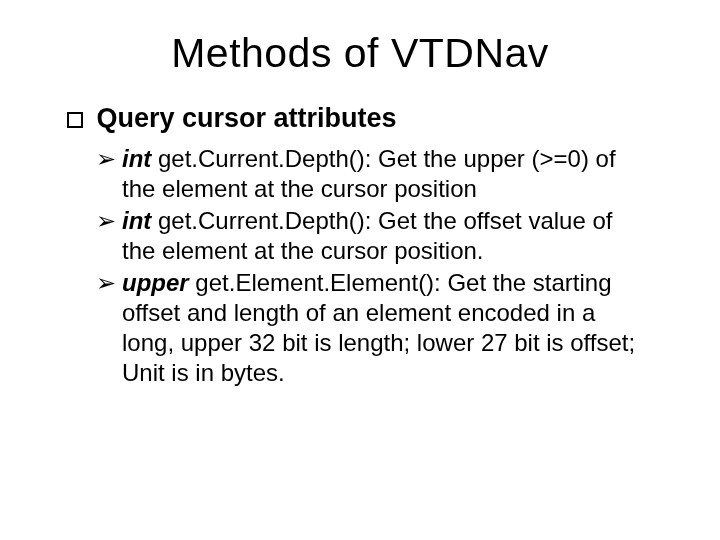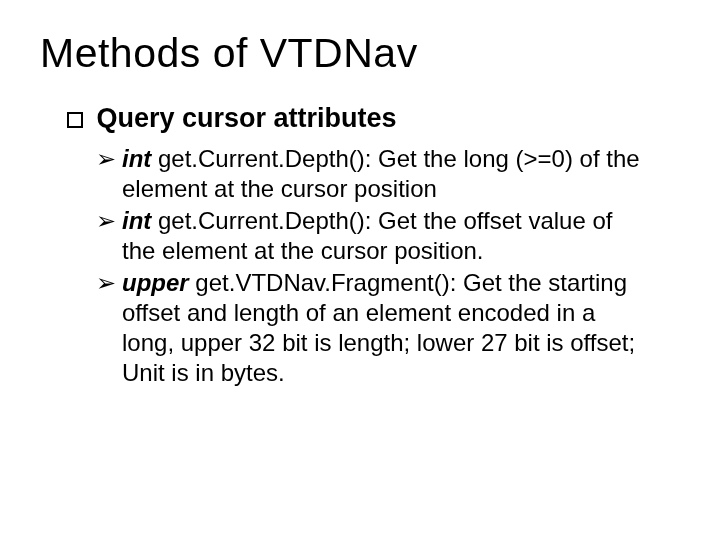--- a/index.html
+++ b/index.html
@@ -12,21 +12,21 @@
     color: #000;
   }
   .slide {
     box-sizing: border-box;
     width: 720px;
     height: 540px;
     padding: 20px 40px 20px 40px;
   }
   .title {
     font-size: 41px;
-    text-align: left;
+    text-align: center;
     margin: 10px 0 26px 0;
     font-weight: 400;
     letter-spacing: 0.5px;
   }
   .level1 {
     margin-left: 16px;
     font-size: 27px;
     font-weight: 700;
     margin-bottom: 10px;
     padding-left: 11px;
@@ -74,29 +74,29 @@
 
   <div class="level1 sq-bullet">
     <span>Query cursor attributes</span>
   </div>
 
   <div class="level2">
 
     <div class="item">
       <span class="arrow">➢</span>
       <span class="ret">int</span>
-      <span> </span><span class="method">get.Current.Depth():</span><span> Get the long </span><span>(&gt;=0) of the element at the cursor position</span>
+      <span> </span><span class="method">get.Current.Depth():</span><span> Get the upper </span><span>(&gt;=0) of the element at the cursor position</span>
     </div>
 
     <div class="item">
       <span class="arrow">➢</span>
       <span class="ret">int</span>
       <span> </span><span class="method">get.Current.Depth():</span><span> Get the offset value </span><span>of the element at the cursor position.</span>
     </div>
 
     <div class="item">
       <span class="arrow">➢</span>
       <span class="ret">upper</span>
-      <span> </span><span class="method">get.VTDNav.Fragment():</span><span> Get the </span><span>starting offset and length of an element encoded in a long, upper 32 bit is length; lower 27 bit is offset; Unit is in bytes.</span>
+      <span> </span><span class="method">get.Element.Element():</span><span> Get the </span><span>starting offset and length of an element encoded in a long, upper 32 bit is length; lower 27 bit is offset; Unit is in bytes.</span>
     </div>
 
   </div>
 </div>
 
 </body></html>

